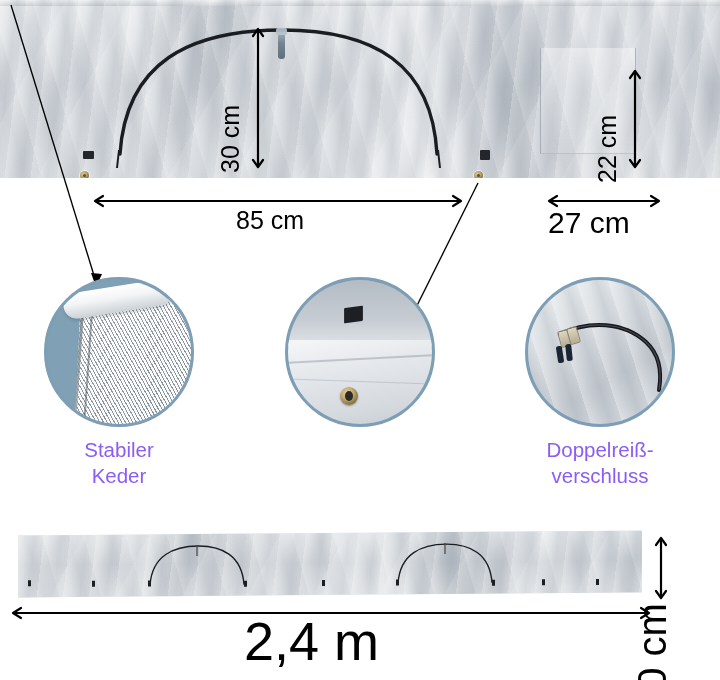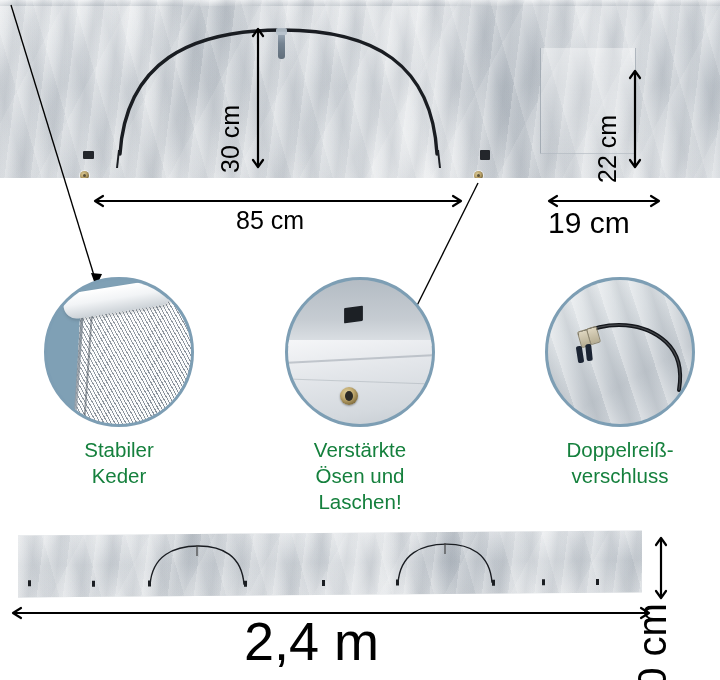--- a/index.html
+++ b/index.html
@@ -158,21 +158,21 @@
   }
   .bubble-inner {
     position: absolute;
     left: 0; top: 0; right: 0; bottom: 0;
   }
   .feature-caption {
     margin-top: 10px;
     text-align: center;
     font-size: 20.5px;
     line-height: 1.28;
-    color: #15803d;
+    color: #8b5cf6;
     white-space: pre-line;
     font-family: "Liberation Sans", sans-serif;
   }
 
   
   #bubble-keder .bg {
     position: absolute; left: 0; top: 0; right: 0; bottom: 0;
     background: #7fa0b5;
   }
   #bubble-keder .mesh {
@@ -329,21 +329,21 @@
     <path d="M 11,4 L 3,9 L 11,14" stroke-width="2.2" stroke-linecap="round" stroke-linejoin="round"></path>
     <path d="M 361,4 L 369,9 L 361,14" stroke-width="2.2" stroke-linecap="round" stroke-linejoin="round"></path>
   </svg>
   <div class="dim-label" style="left:236px; top:208px; font-size:25px;">85 cm</div>
 
   <svg class="dim-svg" style="left:546px; top:192px;" width="116" height="18">
     <line x1="4" y1="9" x2="112" y2="9" stroke-width="2.2"></line>
     <path d="M 11,4 L 3,9 L 11,14" stroke-width="2.2" stroke-linecap="round" stroke-linejoin="round"></path>
     <path d="M 105,4 L 113,9 L 105,14" stroke-width="2.2" stroke-linecap="round" stroke-linejoin="round"></path>
   </svg>
-  <div class="dim-label" style="left:548px; top:208px; font-size:30px;">19 cm</div>
+  <div class="dim-label" style="left:548px; top:208px; font-size:30px;">27 cm</div>
 
   <svg class="leader" style="left:0; top:0;" width="200" height="300">
     <line x1="11" y1="5" x2="96" y2="282"></line>
     <polygon points="96,287 91,273 102,274"></polygon>
   </svg>
 
   <svg class="leader" style="left:0; top:0;" width="500" height="420">
     <line x1="478" y1="183" x2="372" y2="396"></line>
     <polygon points="370,401 372,387 381,392"></polygon>
   </svg>
@@ -366,25 +366,23 @@
     <div class="bubble" id="bubble-oese">
       <div class="bubble-inner">
         <div class="bg-top"></div>
         <div class="bg-bottom"></div>
         <div class="fold"></div>
         <div class="fold2"></div>
         <div class="blacktab"></div>
         <div class="eyelet"></div>
       </div>
     </div>
-    <div class="feature-caption">Verstärkte
-Ösen und Laschen!</div>
   </div>
 
-  <div class="feature" style="left:545px; top:277px;">
+  <div class="feature" style="left:525px; top:277px;">
     <div class="bubble" id="bubble-zip">
       <div class="bubble-inner">
         <div class="bg"></div>
         <svg class="zip-svg" width="150" height="150" viewBox="0 0 150 150">
           <path d="M 32,54 C 62,40 96,42 118,62 C 132,75 134,92 131,110" fill="none" stroke="#14171c" stroke-width="4" stroke-linecap="round"></path>
           <path d="M 32,54 C 62,40 96,42 118,62 C 132,75 134,92 131,110" fill="none" stroke="rgba(255,255,255,0.22)" stroke-width="1.2"></path>
         </svg>
         <div class="slider-a"></div>
         <div class="slider-b"></div>
         <div class="tab-a"></div>

